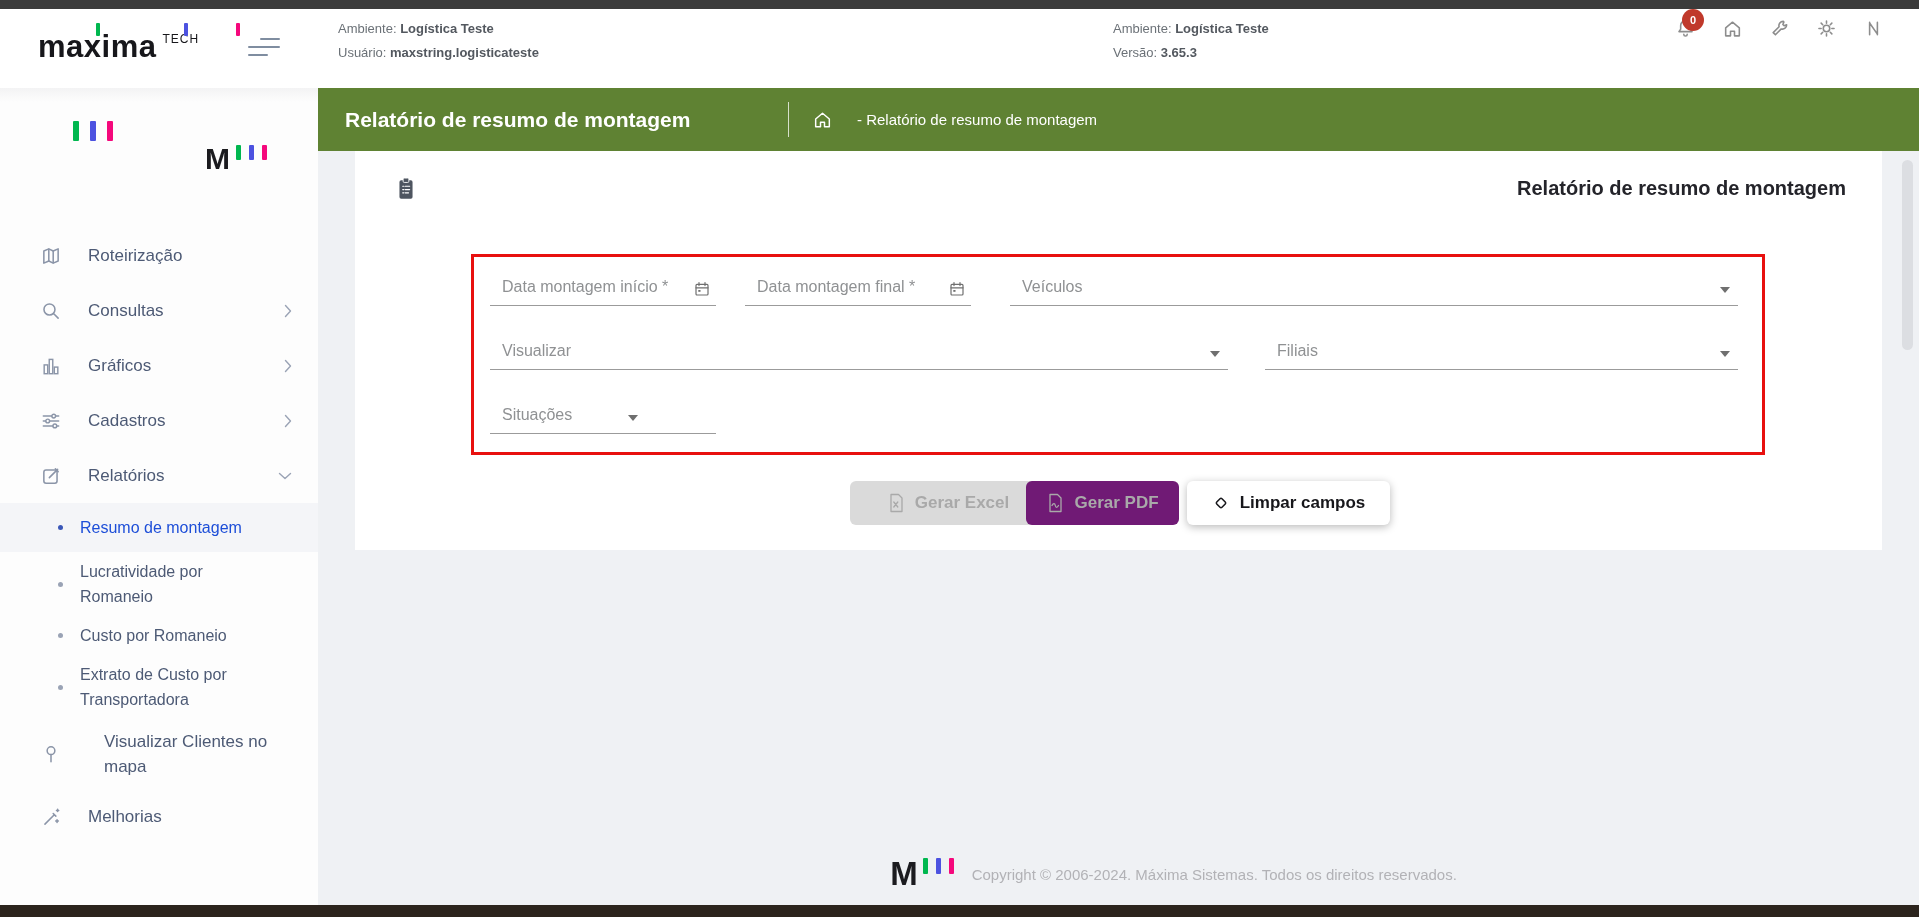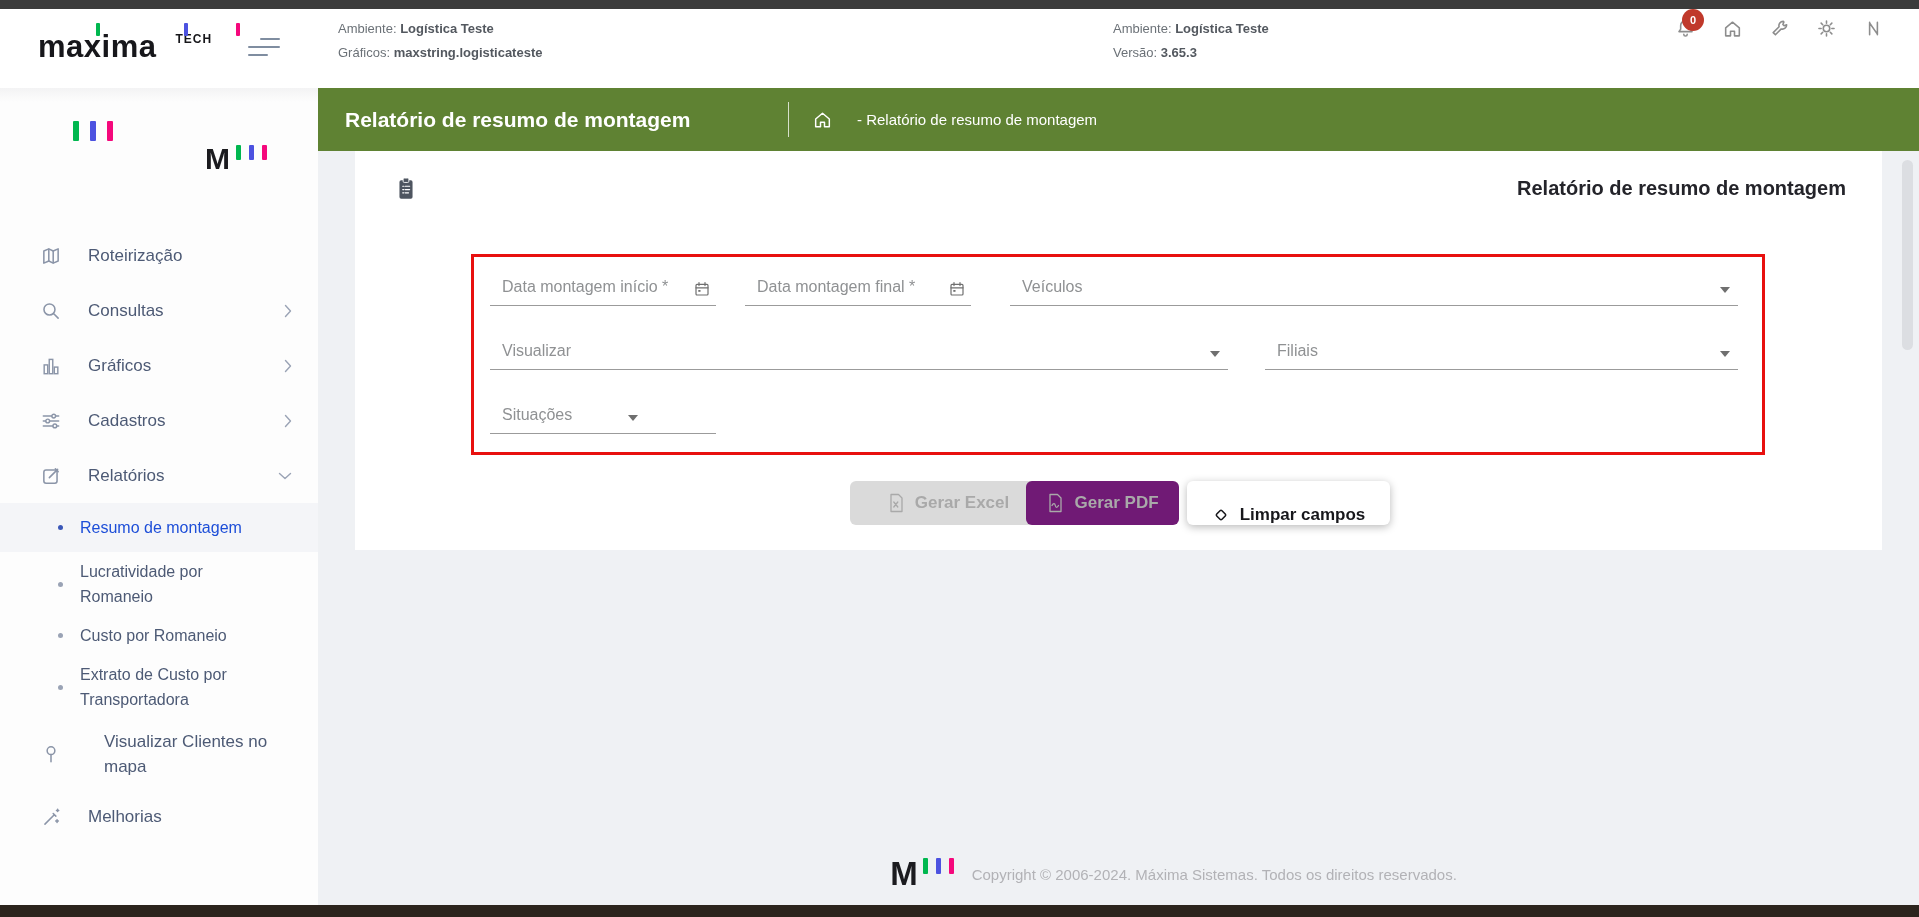--- a/index.html
+++ b/index.html
@@ -7,21 +7,21 @@
   #app { position:relative; width:1919px; height:917px; background:#fff; }
 
   
   .top-strip { position:absolute; left:0; top:0; width:100%; height:9px; background:#3b3b3b; }
   .bottom-strip { position:absolute; left:0; bottom:0; width:100%; height:12px; background:#2c241d; z-index:30; }
 
   
   .header { position:absolute; left:0; top:9px; width:100%; height:79px; background:#fff; z-index:10; }
   .brand { position:absolute; left:38px; top:16px; width:210px; height:44px; }
   .brand-word { font-size:31px; font-weight:800; letter-spacing:.5px; color:#17171b; line-height:44px; }
-  .brand-tech { font-size:12px; font-weight:700; color:#17171b; vertical-align:14px; letter-spacing:1px; margin-left:19px; }
+  .brand-tech { font-size:12px; font-weight:400; color:#17171b; vertical-align:14px; letter-spacing:1px; margin-left:6px; }
   .tick { position:absolute; width:4px; height:13px; border-radius:1px; top:-2px; }
   .tick.g { left:58px; background:#00b74f; }
   .tick.b { left:146px; background:#4c52e0; }
   .tick.p { left:198px; background:#f5087c; }
   .hamburger { position:absolute; left:248px; top:29px; width:32px; height:22px; background:none; border:none; cursor:pointer; }
   .hamburger span { display:block; height:2px; background:#7f8da0; border-radius:2px; margin-bottom:6px; }
   .hamburger .l1 { width:20px; margin-left:12px; }
   .hamburger .l2 { width:32px; }
   .hamburger .l3 { width:20px; }
   .envblock { position:absolute; top:10px; font-size:13px; line-height:20px; color:#6b7177; }
@@ -82,21 +82,21 @@
   .f-vehicles   { left:655px; top:115px; width:728px; }
   .f-drivers    { left:135px; top:179px; width:738px; }
   .f-branches   { left:910px; top:179px; width:473px; }
   .f-situations { left:135px; top:243px; width:226px; }
   .f-situations .field-caret { right:78px; }
 
   .btn { position:absolute; top:330px; height:44px; border:none; border-radius:6px; display:flex; align-items:center; justify-content:center; gap:10px; font-family:inherit; font-size:17px; font-weight:700; cursor:pointer; }
   .btn svg { width:18px; height:20px; flex:none; }
   .btn-excel { left:495px; width:196px; background:#dadada; color:#a9a9a9; cursor:default; }
   .btn-pdf   { left:671px; width:153px; background:#701a75; color:#a9a9a9; cursor:default; }
-  .btn-clear { left:832px; width:203px; background:#fff; color:#17171b; box-shadow:0 2px 8px rgba(0,0,0,.28);align-items:flex-end; }
+  .btn-clear { left:832px; width:203px; background:#fff; color:#17171b; box-shadow:0 2px 8px rgba(0,0,0,.28); }
 
   .footer { position:absolute; left:110px; right:0; top:698px; height:50px; display:flex; align-items:center; justify-content:center; gap:10px; }
   .footer-logo { display:flex; align-items:flex-start; }
   .footer-logo .mword { font-size:33px; font-weight:800; color:#1b1b1f; line-height:34px; }
   .footer-logo .bars { display:flex; margin:1px 0 0 5px; }
   .footer-logo .bars i { display:block; width:5px; height:16px; border-radius:1px; margin-right:8px; }
   .footer-logo .bars .g { background:#00b74f; } .footer-logo .bars .b { background:#4c52e0; } .footer-logo .bars .p { background:#f5087c; }
   .footer-text { font-size:15px; color:#b2b2b6; }
 
   .scroll-thumb { position:absolute; right:6px; top:160px; width:11px; height:190px; border-radius:6px; background:#dcdee2; cursor:pointer; z-index:8; }
@@ -117,21 +117,21 @@
     </div>
 
     <button class="hamburger">
       <span class="l1"></span>
         <span class="l2"></span>
         <span class="l3"></span>
     </button>
 
     <div class="envblock first">
       <div class="row"><span>Ambiente:</span> <b>Logística Teste</b></div>
-      <div class="row"><span>Gráficos:</span> <b>maxstring.logisticateste</b></div>
+      <div class="row"><span>Usuário:</span> <b>maxstring.logisticateste</b></div>
     </div>
 
     <div class="envblock second">
       <div class="row"><span>Ambiente:</span> <b>Logística Teste</b></div>
       <div class="row"><span>Versão:</span> <b>3.65.3</b></div>
     </div>
 
     <button class="hicon" style="left:1672px">
       <svg viewBox="0 0 20 20" fill="none" stroke="currentColor" stroke-width="1.5" stroke-linecap="round" stroke-linejoin="round">
         <path d="M10 2.6a4.6 4.6 0 0 0-4.6 4.6v3.4L3.8 13h12.4l-1.6-2.4V7.2A4.6 4.6 0 0 0 10 2.6z"></path>

